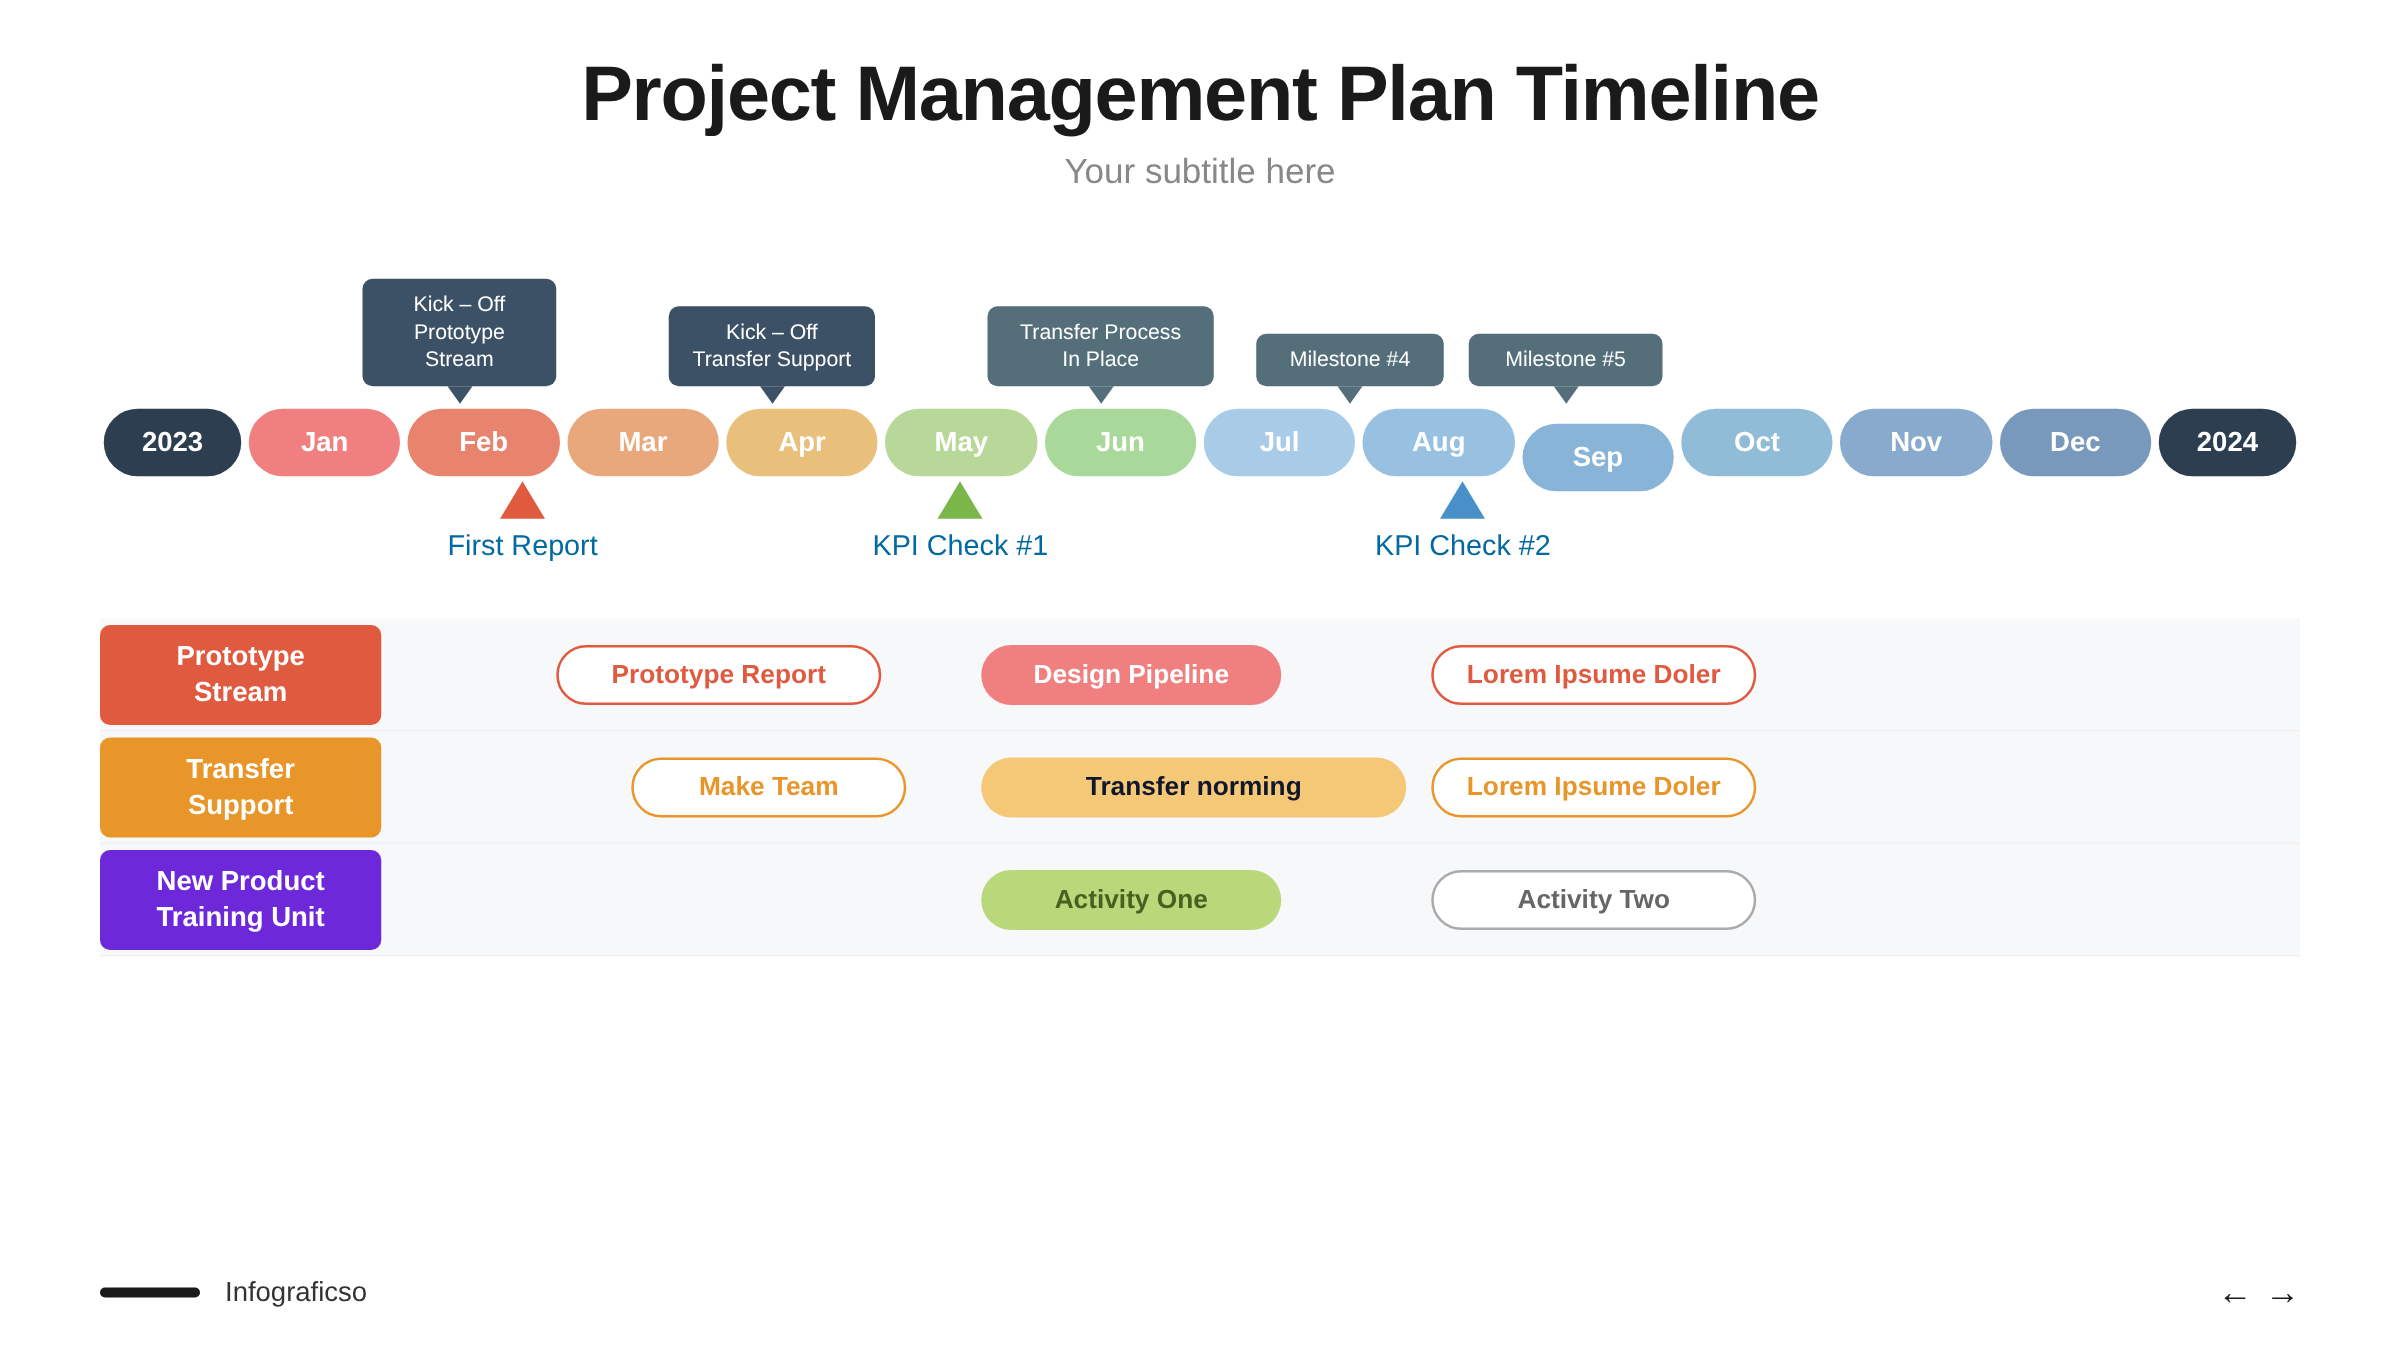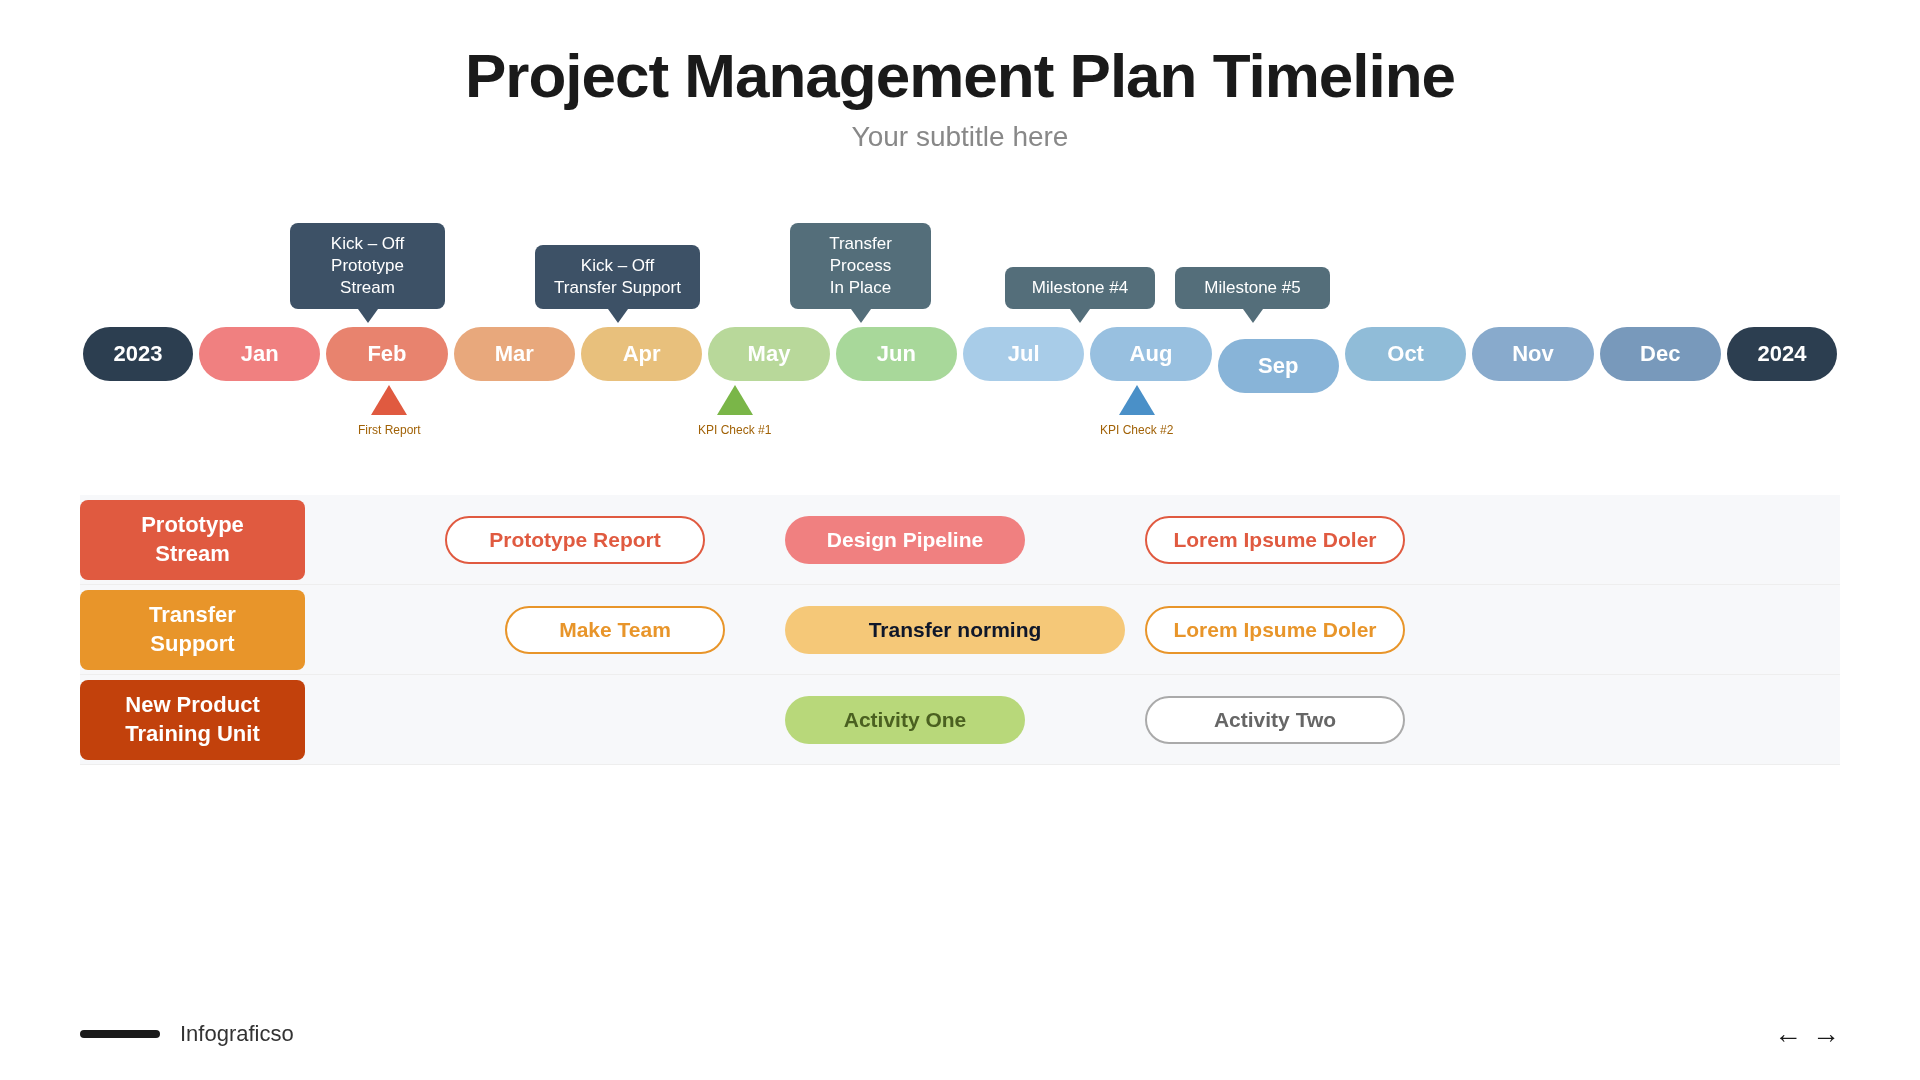--- a/index.html
+++ b/index.html
@@ -62,21 +62,21 @@
       bottom: -14px;
       left: 50%;
       transform: translateX(-50%);
       border-width: 14px 10px 0 10px;
       border-style: solid;
       border-color: #3d5166 transparent transparent transparent;
     }
 
     .bubble-kickoff1 { left: 210px; width: 155px; }
     .bubble-kickoff2 { left: 455px; width: 165px; }
-    .bubble-transfer { left: 710px; width: 141px; background: #546e7a; }
+    .bubble-transfer { left: 710px; width: 181px; background: #546e7a; }
     .bubble-transfer::after { border-color: #546e7a transparent transparent transparent; }
     .bubble-milestone4 { left: 925px; width: 150px; background: #546e7a; }
     .bubble-milestone4::after { border-color: #546e7a transparent transparent transparent; }
     .bubble-milestone5 { left: 1095px; width: 155px; background: #546e7a; }
     .bubble-milestone5::after { border-color: #546e7a transparent transparent transparent; }
 
     
     .month-bar {
       display: flex;
       align-items: center;
@@ -130,22 +130,22 @@
     .triangle-up {
       width: 0;
       height: 0;
       border-left: 18px solid transparent;
       border-right: 18px solid transparent;
       border-bottom: 30px solid;
       margin-bottom: 8px;
     }
 
     .marker-label {
-      font-size: 12px;
-      color: #a16207;
+      font-size: 23px;
+      color: #0369a1;
       white-space: nowrap;
       text-align: center;
     }
 
     
     .streams-area {
       margin-top: 20px;
       padding: 0 80px;
       display: flex;
       flex-direction: column;
@@ -310,21 +310,21 @@
       color: #1a1a1a;
       cursor: pointer;
     }
 
     
     .label-newproduct-box {
       width: 225px;
       min-width: 225px;
       height: 80px;
       border-radius: 8px;
-      background: #c2410c;
+      background: #6d28d9;
       display: flex;
       align-items: center;
       justify-content: center;
       color: #fff;
       font-size: 22px;
       font-weight: 700;
       text-align: center;
       line-height: 1.3;
     }
   </style>

